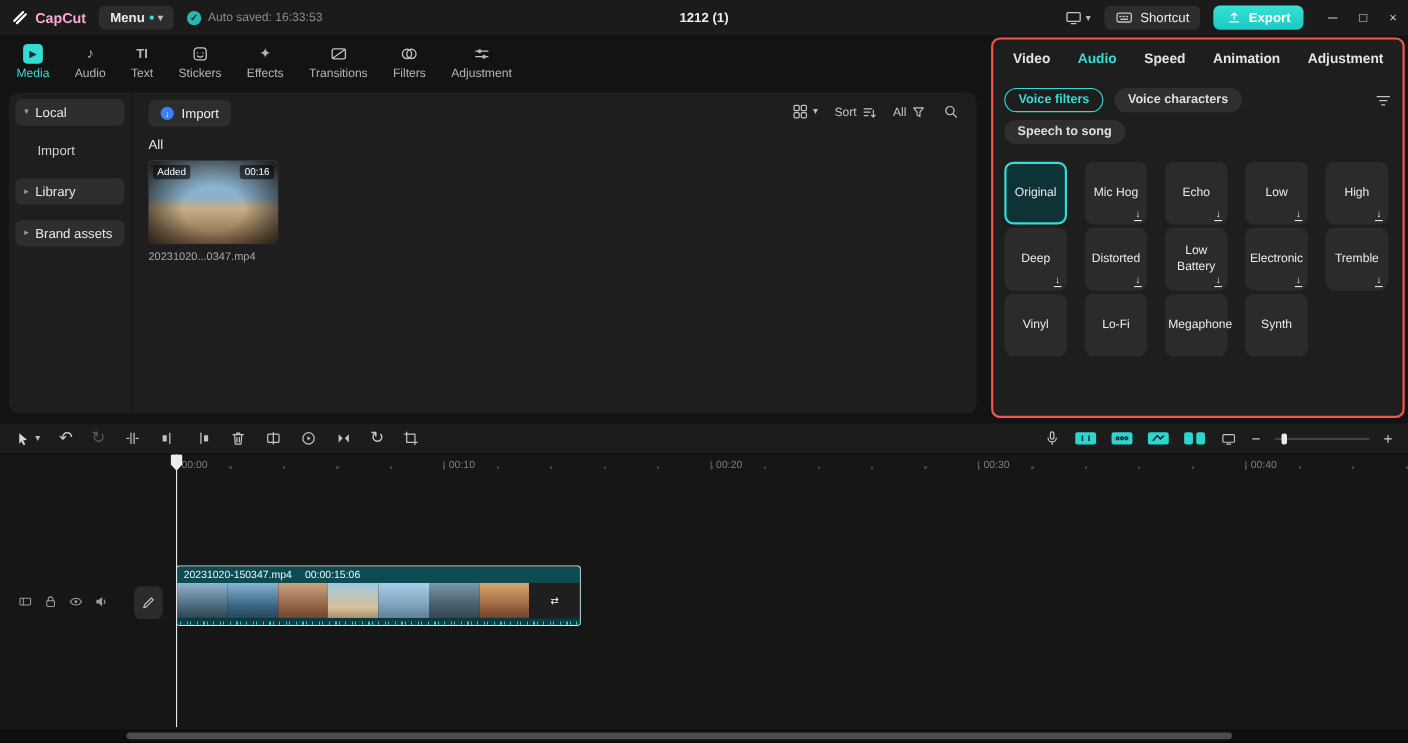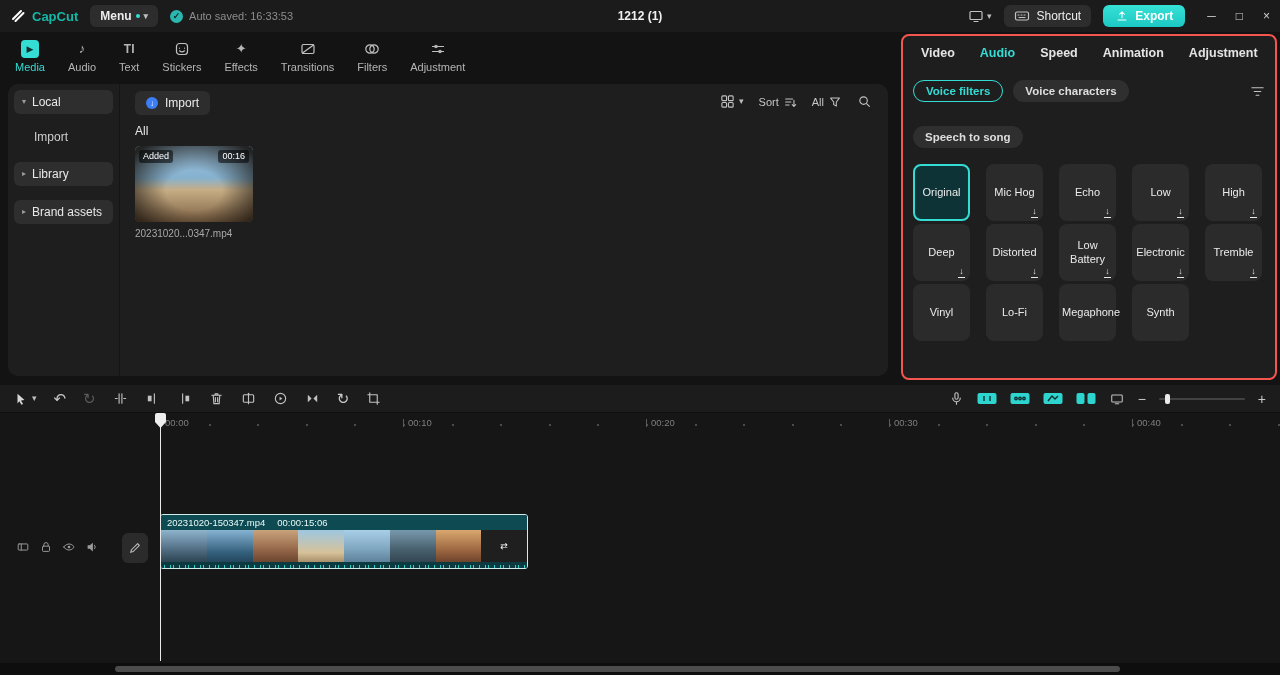--- a/index.html
+++ b/index.html
@@ -5,21 +5,21 @@
   html,body{margin:0;padding:0;background:#000;}
   .app{position:relative;width:1280px;height:675px;background:#131314;overflow:hidden;
        font-family:"Liberation Sans",sans-serif;color:#ddd;}
   svg{display:block}
   .ic{fill:none;stroke:#c2c2c2;stroke-width:1.2;stroke-linecap:round;stroke-linejoin:round}
 
   
   .titlebar{position:absolute;top:0;left:0;right:0;height:32px;background:#1b1b1c;
             display:flex;align-items:center;padding:0 10px;box-sizing:border-box;}
   .tb-left{display:flex;align-items:center;gap:12px}
-  .logo{display:flex;align-items:center;gap:6px;font-weight:bold;font-size:13px;color:#14b8a6}
+  .logo{display:flex;align-items:center;gap:6px;font-weight:bold;font-size:13px;color:#f9a8d4}
   .menu-btn{background:#2d2d2e;border-radius:6px;height:22px;display:flex;align-items:center;gap:4px;
             padding:0 10px;font-size:12px;color:#ececec;font-weight:bold;cursor:pointer}
   .menu-dot{width:4px;height:4px;border-radius:50%;background:#35dcd4}
   .caret{font-size:9px;color:#bdbdbd;line-height:1}
   .autosave{display:flex;align-items:center;gap:6px;color:#8d8d8d;font-size:11px}
   .save-badge{width:13px;height:13px;border-radius:50%;background:#2bb6ae;color:#0b2a2b;font-size:9px;
               display:grid;place-items:center;font-weight:bold}
   .tb-title{position:absolute;left:50%;transform:translateX(-50%);font-size:12px;color:#f0f0f0;font-weight:bold}
   .tb-right{margin-left:auto;display:flex;align-items:center;gap:12px}
   .tb-iconbtn{display:flex;align-items:center;gap:3px;color:#c9c9c9;cursor:pointer}
@@ -327,21 +327,21 @@
     </div>
     <div class="pill-row">
       <span class="pill outline">Voice filters</span>
       <span class="pill">Voice characters</span>
       <span class="filter-ic">
         <svg class="ic" width="15" height="15" viewBox="0 0 16 16">
           <path d="M2 4h12M4.5 8h7M6.5 12h3"></path>
         </svg>
       </span>
     </div>
-    <div class="pill-row" style="margin-top:24px">
+    <div class="pill-row" style="margin-top:7px">
       <span class="pill">Speech to song</span>
     </div>
 
     <div class="vgrid">
       <div class="tile selected">
         <span>Original</span>
       </div>
       <div class="tile">
         <span>Mic Hog</span>
         <span class="dl">↓</span>

